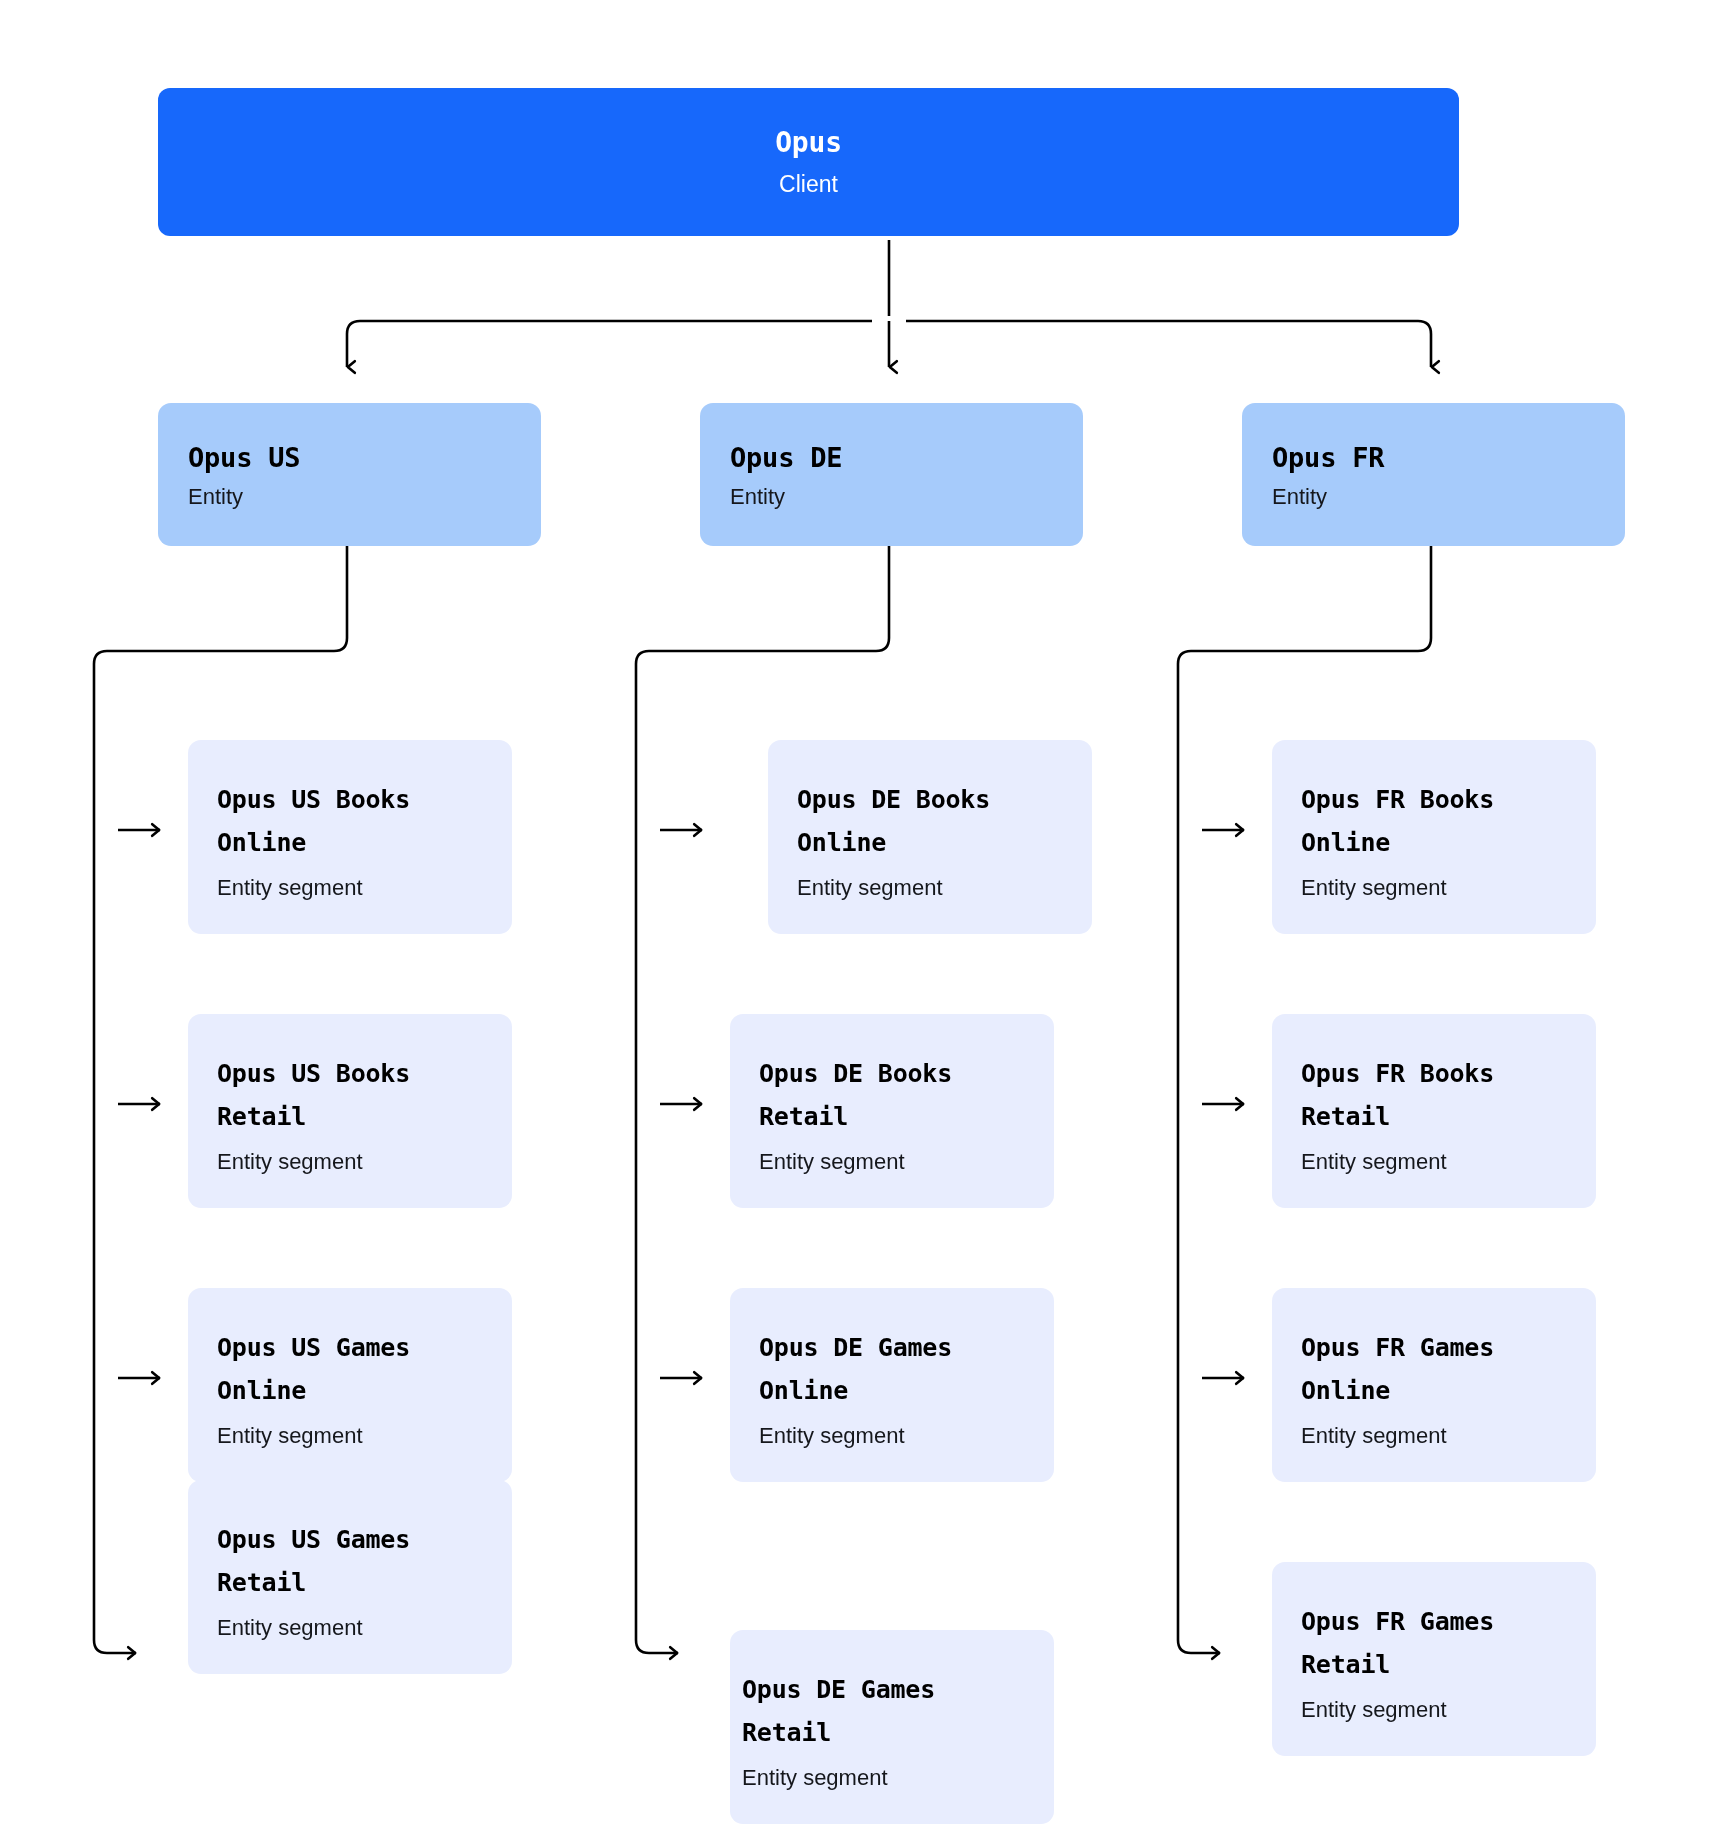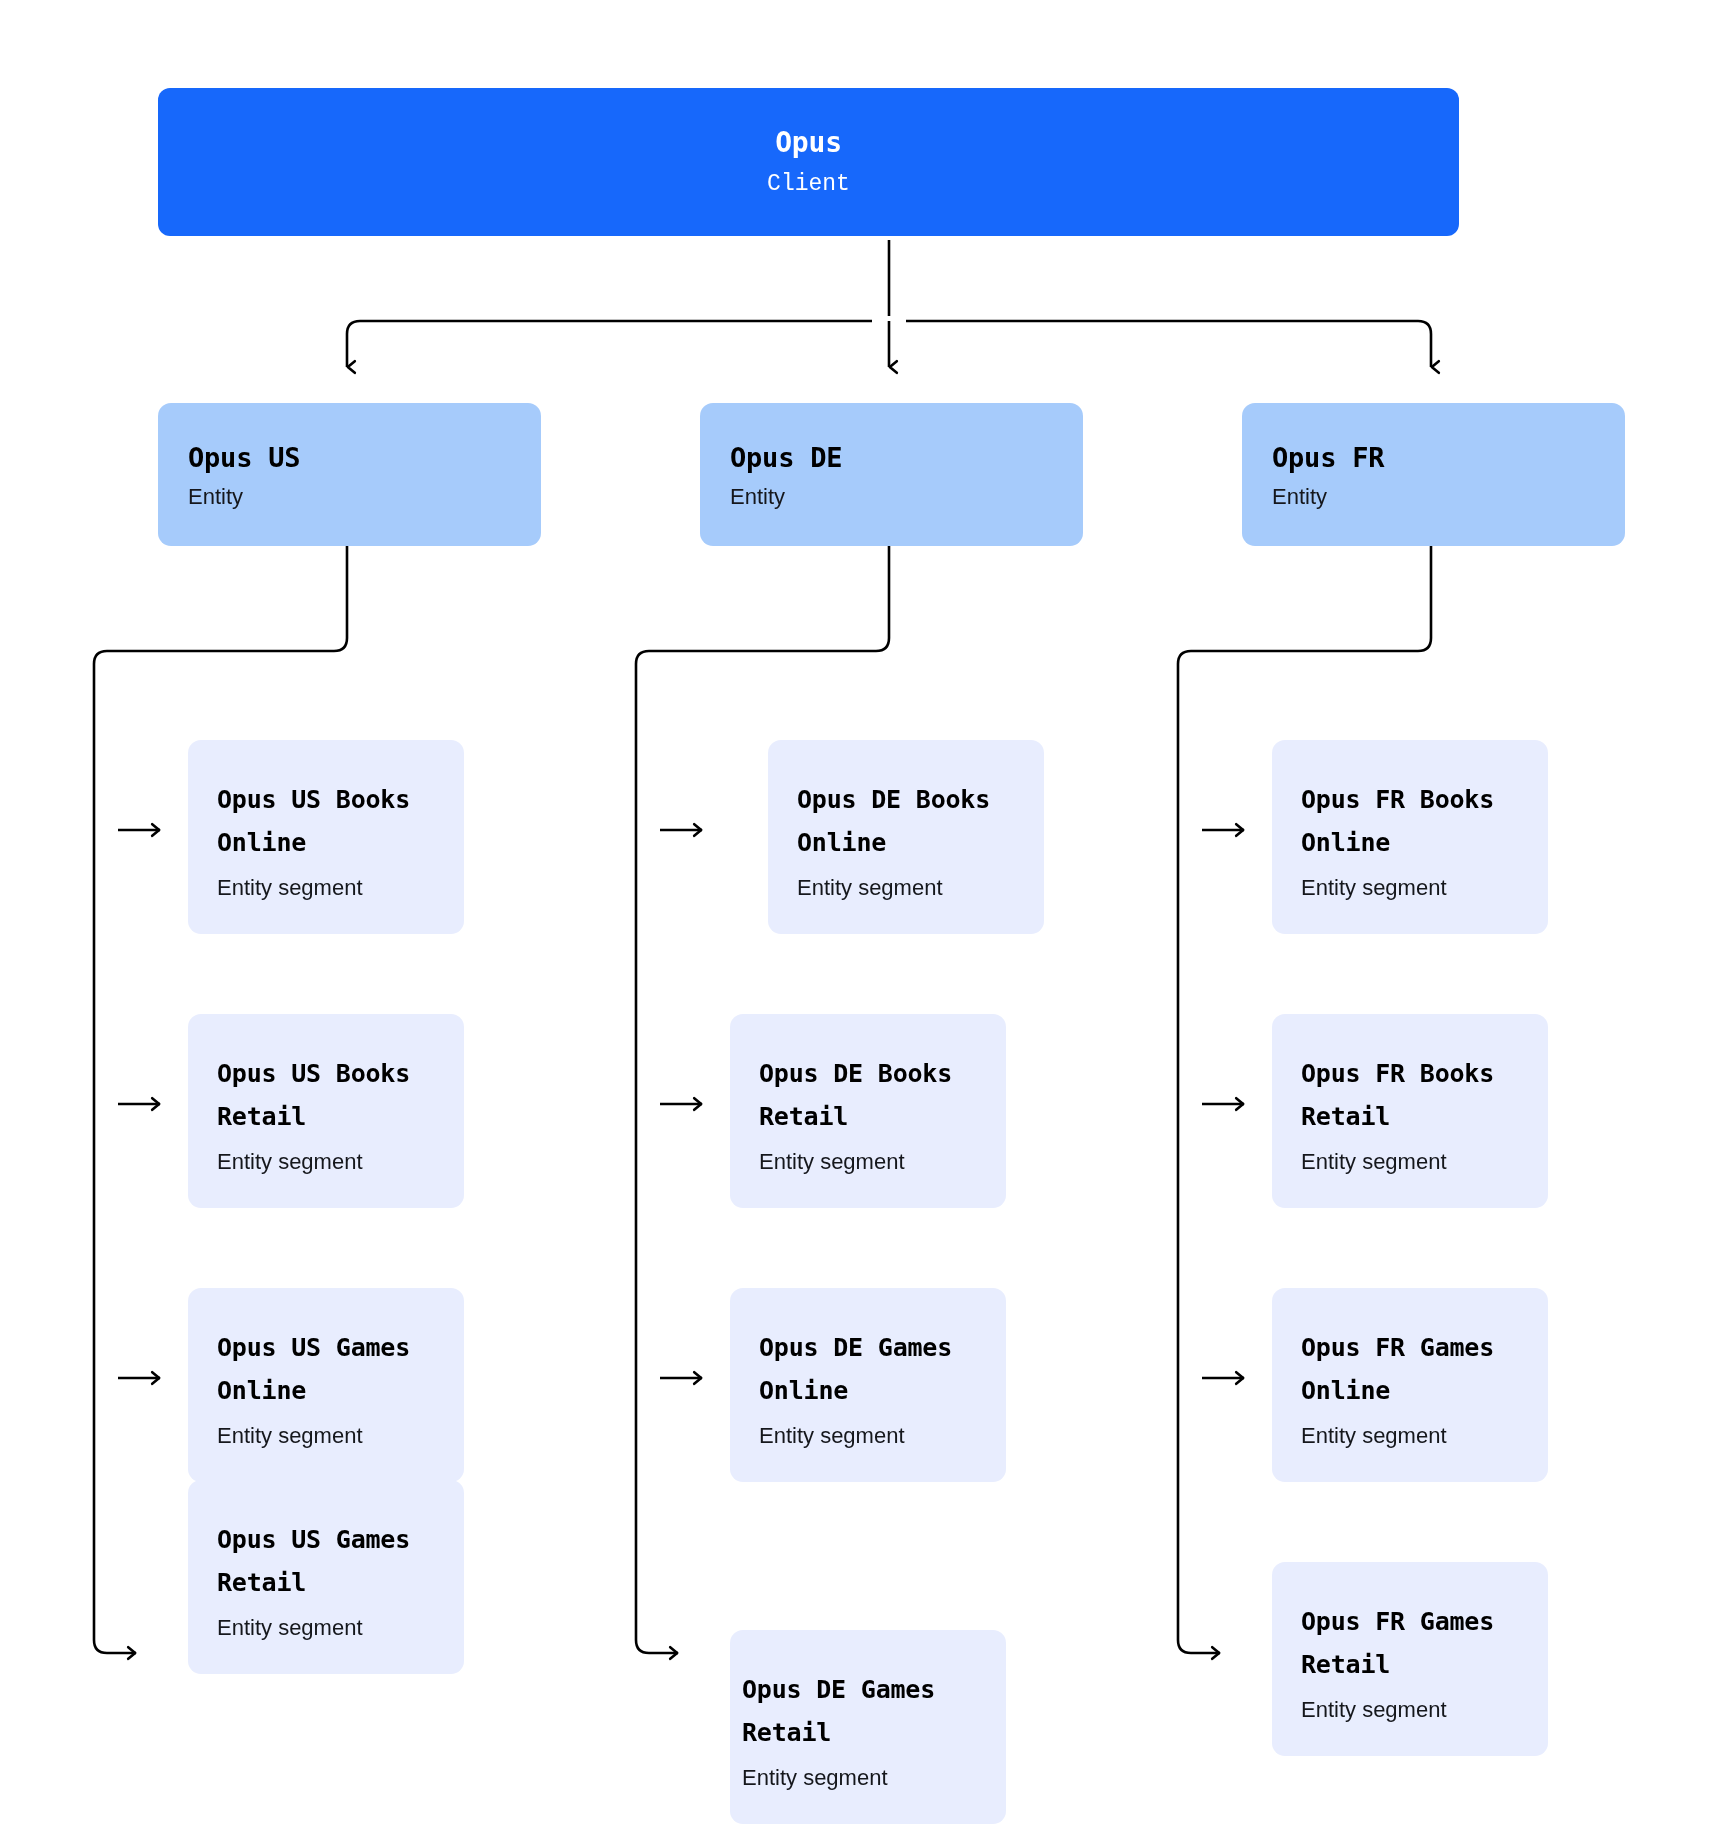--- a/index.html
+++ b/index.html
@@ -67,21 +67,20 @@
   }
   .node.root .title {
     color: #ffffff;
     font-size: 28px;
     line-height: 32px;
   }
   .node.root .subtitle {
     color: #ffffff;
     font-size: 23px;
     line-height: 26px;
-    font-family: Liberation Mono, monospace;
   }
 
   
   .node.entity {
     top: 403px;
     width: 383px;
     height: 143px;
     background: #a6cbfb;
     border-radius: 13px;
     padding: 38px 30px 0 30px;
@@ -91,21 +90,21 @@
     line-height: 34px;
   }
   .node.entity .subtitle {
     font-size: 22px;
     line-height: 30px;
     margin-top: 7px;
   }
 
   
   .node.segment {
-    width: 276px;
+    width: 324px;
     height: 194px;
     background: #e8edfe;
     border-radius: 13px;
     padding: 38px 28px 0 29px;
   }
   .node.segment .title {
     font-size: 25px;
     line-height: 43px;
     max-width: 250px;
   }

